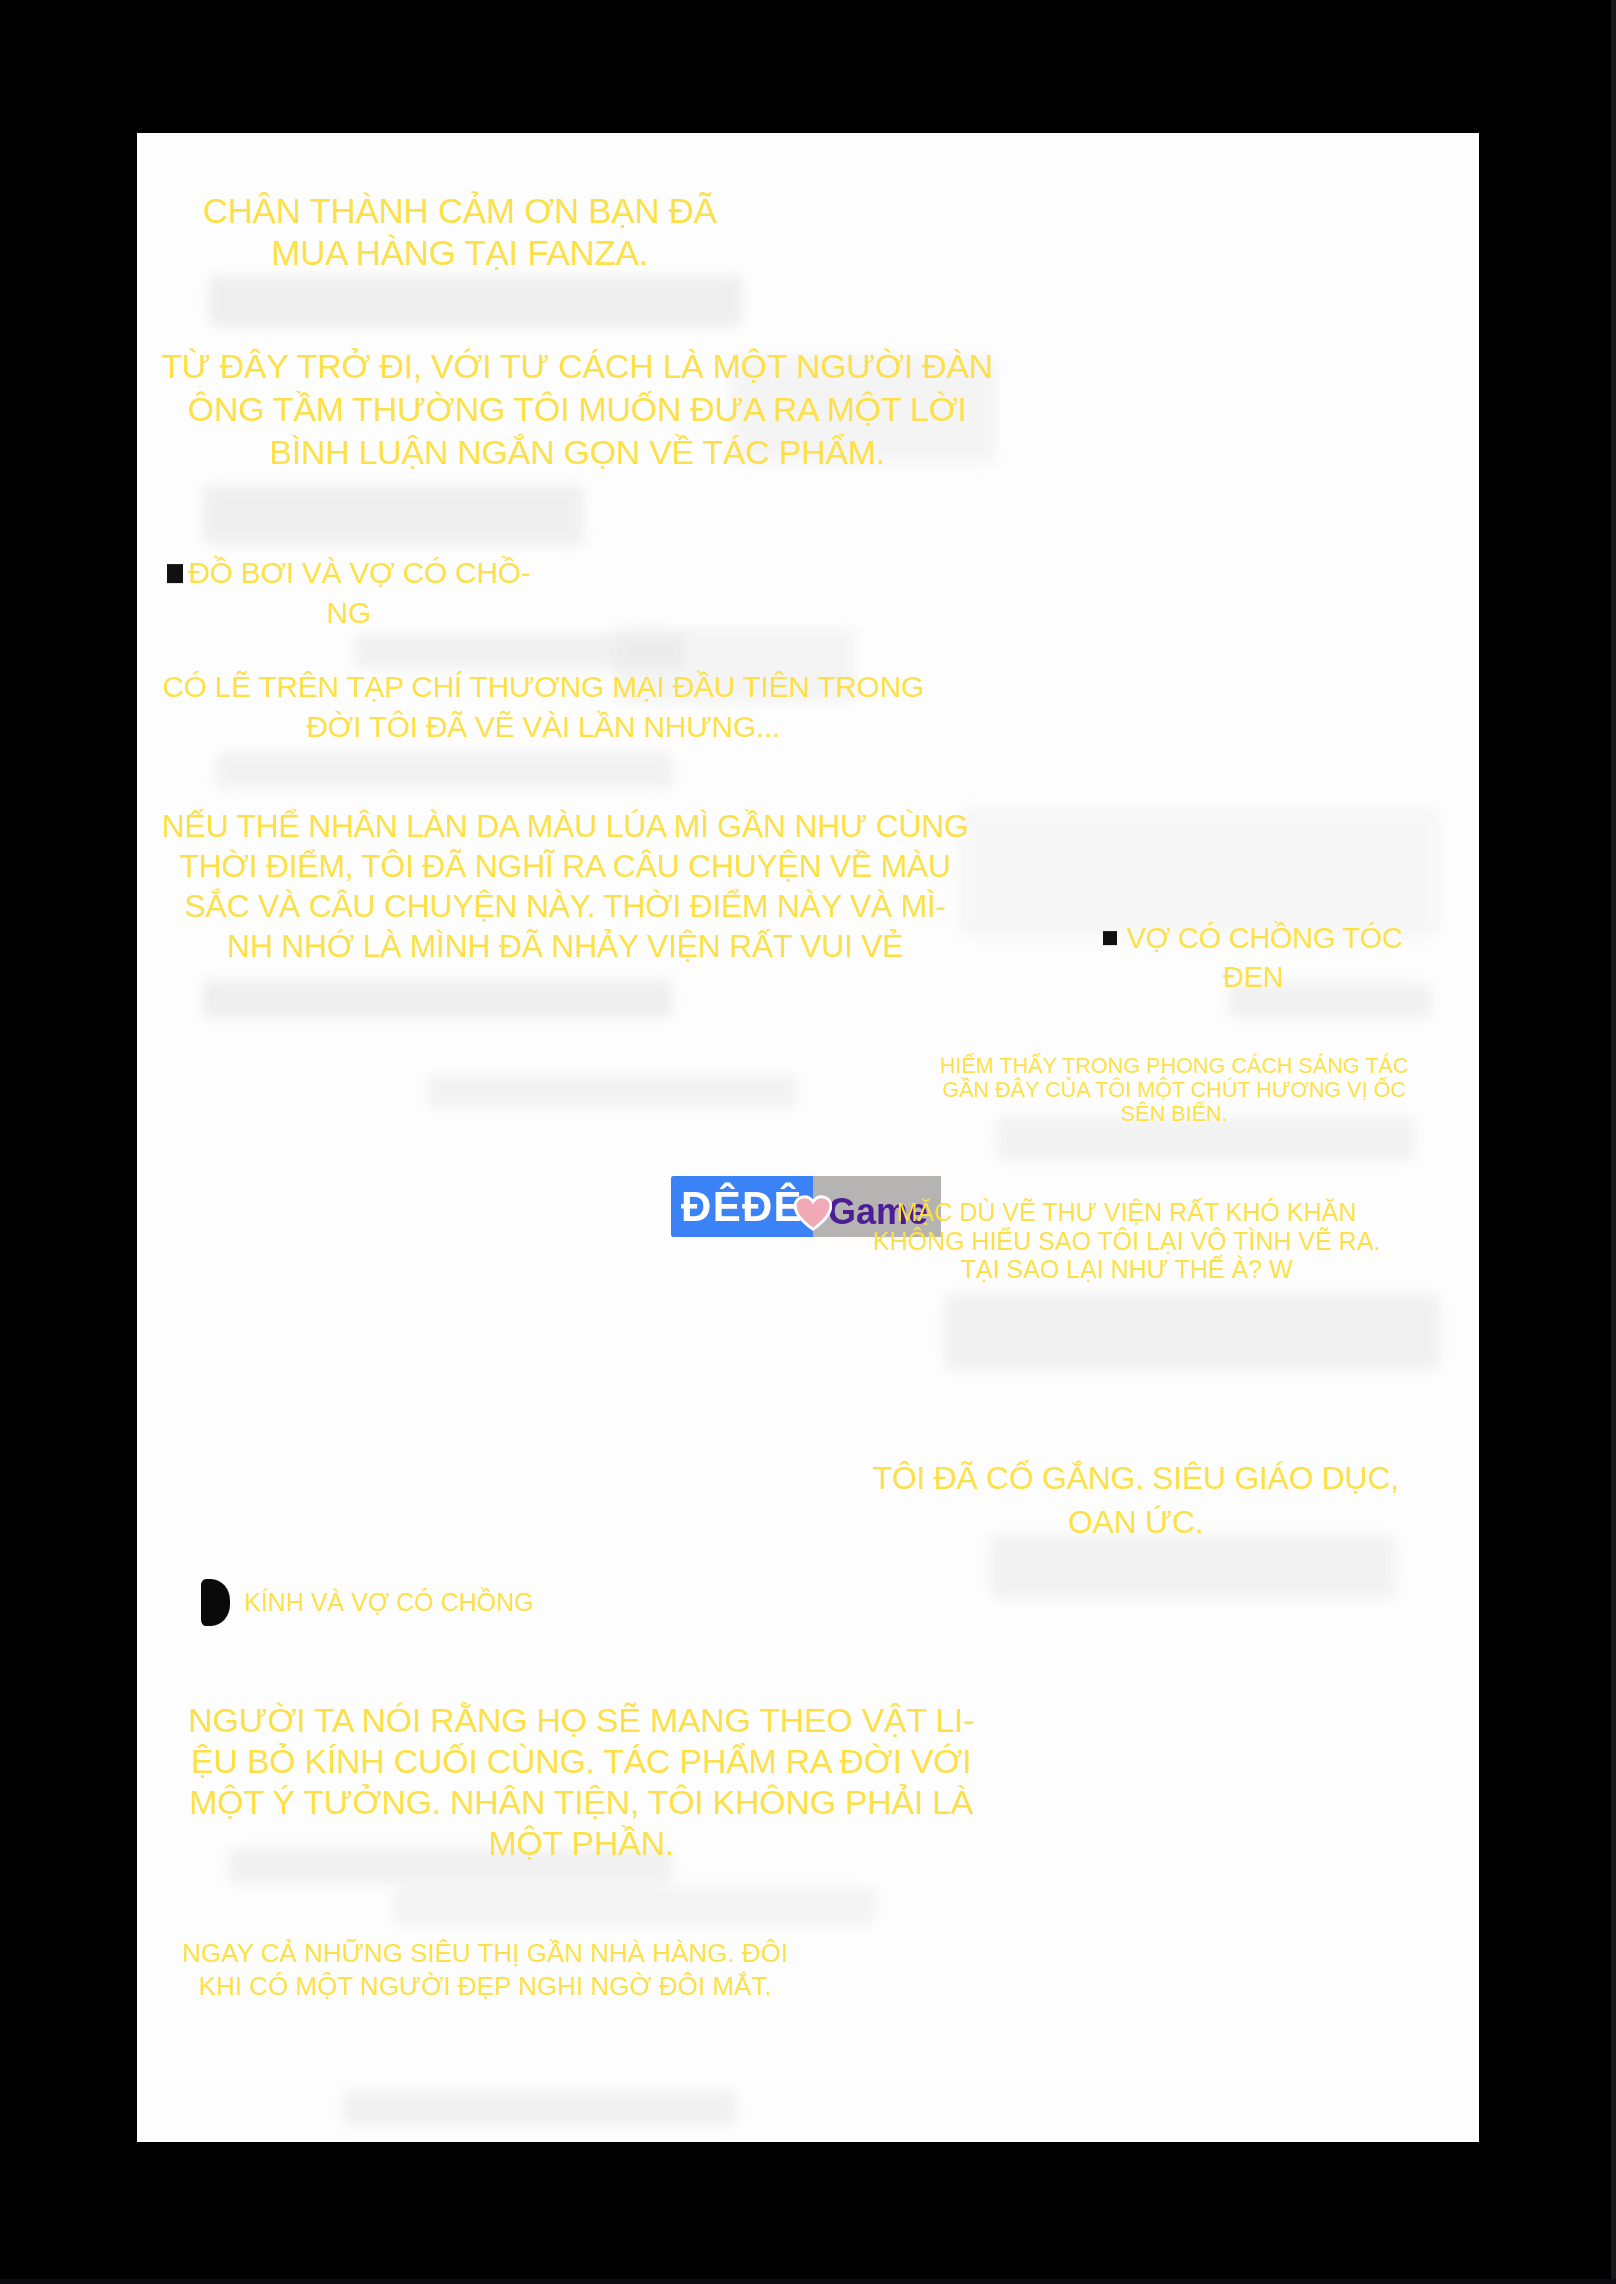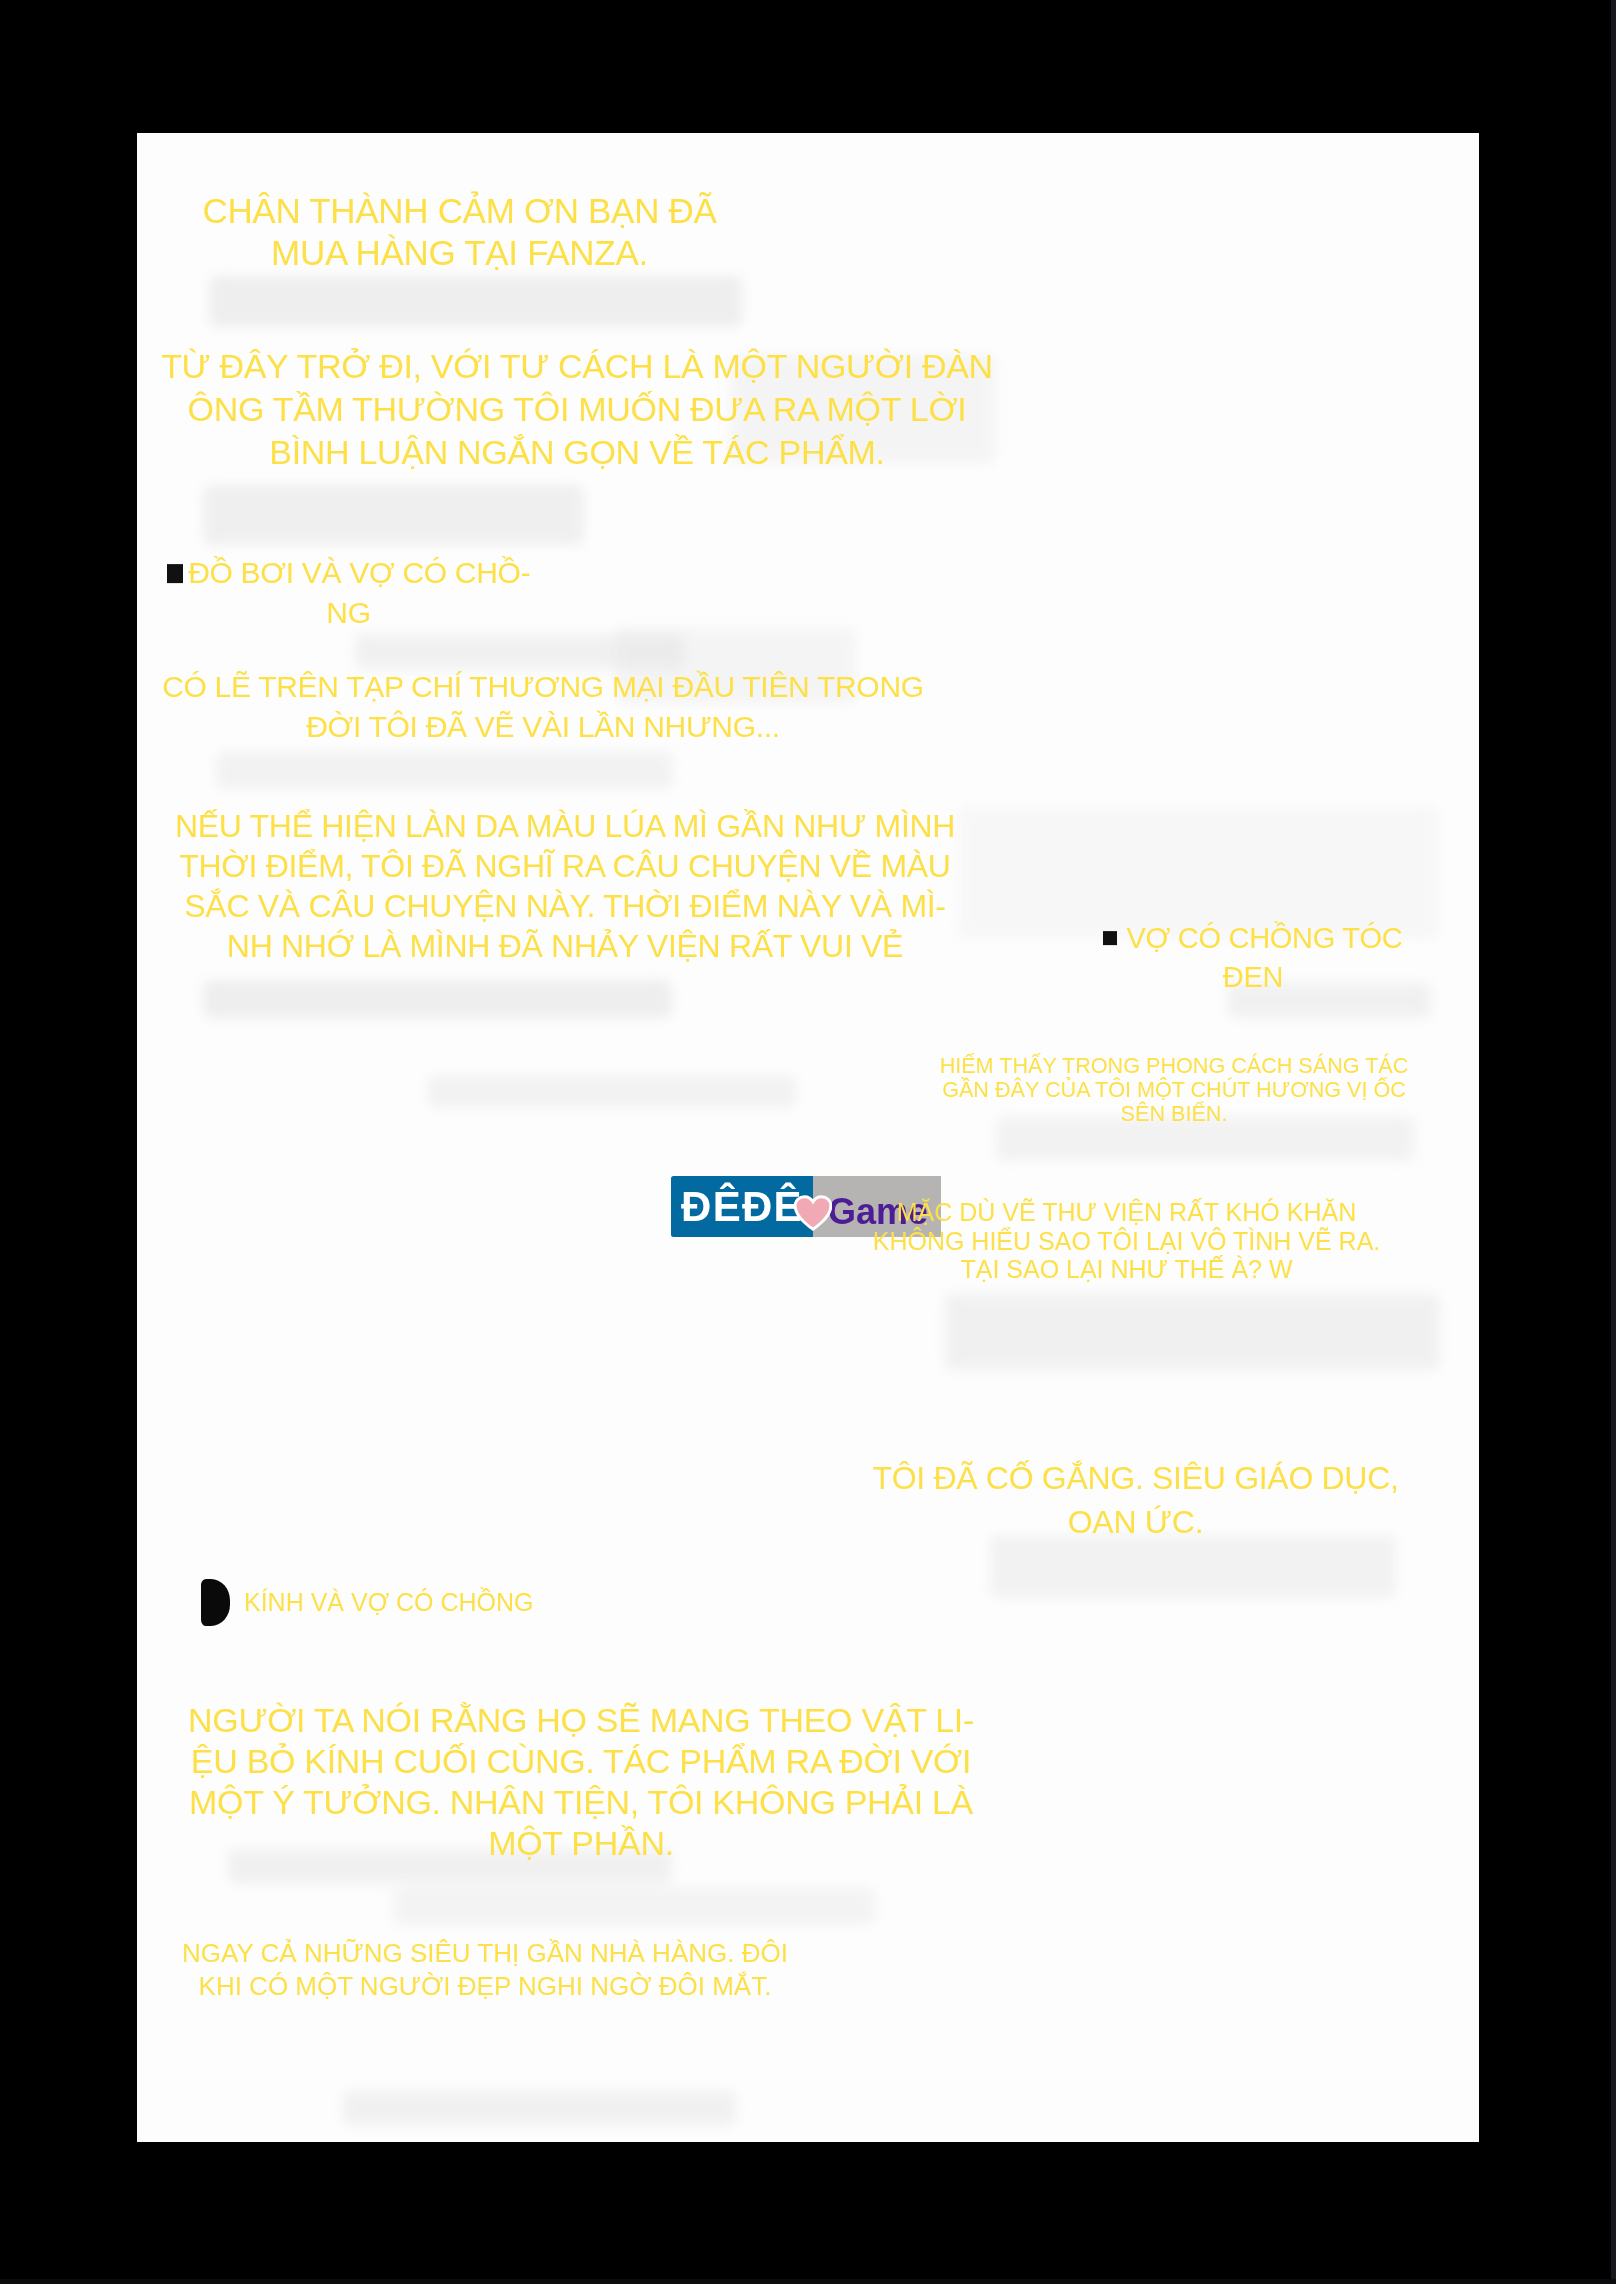--- a/index.html
+++ b/index.html
@@ -39,21 +39,21 @@
   <div class="ghost" style="left:1228px;top:983px;width:203px;height:35px;opacity:.45"></div>
   <div class="ghost" style="left:996px;top:1117px;width:419px;height:44px;opacity:.4"></div>
   <div class="ghost" style="left:945px;top:1294px;width:495px;height:76px;opacity:.45"></div>
   <div class="ghost" style="left:990px;top:1535px;width:406px;height:63px;opacity:.4"></div>
   <div class="ghost" style="left:228px;top:1849px;width:444px;height:35px;opacity:.45"></div>
   <div class="ghost" style="left:393px;top:1887px;width:482px;height:38px;opacity:.35"></div>
   <div class="ghost" style="left:343px;top:2091px;width:393px;height:35px;opacity:.45"></div>
   <div class="ghost" style="left:958px;top:806px;width:482px;height:133px;opacity:.2"></div>
 
   <div id="wm">
-    <div class="wm-left" style="background:#0369a1;">
+    <div class="wm-left" style="background:#3b82f6;">
         <span>ĐÊĐÊ</span>
       </div>
     <div class="wm-right" style="background:#b5b4b3;">
         <span>Game</span>
       </div>
   </div>
   <svg id="wm-heart" viewBox="0 0 34 31">
     <path d="M17 30 C17 30 1 20 1 9 C1 4.2 4.9 1 9.3 1 C12.5 1 15.4 2.8 17 5.4 C18.6 2.8 21.5 1 24.7 1 C29.1 1 33 4.2 33 9 C33 20 17 30 17 30 Z" fill="#f2a9b6" stroke="#ffffff" stroke-width="2.6"></path>
   </svg>
 
@@ -72,21 +72,21 @@
     <span class="ln"><span class="bullet" style="width:16.5px;height:19px;"></span><span>ĐỒ BƠI VÀ VỢ CÓ CHỒ-</span></span>
     <span class="ln">NG</span>
   </div>
 
   <div class="tb txt-layer" style="left:99px;top:667px;width:888px;font-size:30px;line-height:40px;">
     <span class="ln">CÓ LẼ TRÊN TẠP CHÍ THƯƠNG MẠI ĐẦU TIÊN TRONG</span>
     <span class="ln">ĐỜI TÔI ĐÃ VẼ VÀI LẦN NHƯNG...</span>
   </div>
 
   <div class="tb txt-layer" style="left:70px;top:806px;width:990px;font-size:32px;line-height:40px;">
-    <span class="ln">NẾU THỂ HIỆN LÀN DA MÀU LÚA MÌ GẦN NHƯ MÌNH</span>
+    <span class="ln">NẾU THỂ NHÂN LÀN DA MÀU LÚA MÌ GẦN NHƯ CÙNG</span>
     <span class="ln">THỜI ĐIỂM, TÔI ĐÃ NGHĨ RA CÂU CHUYỆN VỀ MÀU</span>
     <span class="ln">SẮC VÀ CÂU CHUYỆN NÀY. THỜI ĐIỂM NÀY VÀ MÌ-</span>
     <span class="ln">NH NHỚ LÀ MÌNH ĐÃ NHẢY VIỆN RẤT VUI VẺ</span>
   </div>
 
   <div class="tb txt-layer" style="left:1050px;top:919px;width:406px;font-size:29px;line-height:39px;">
     <span class="ln"><span class="bullet" style="width:14px;height:14px;margin-right:9px;"></span><span>VỢ CÓ CHỒNG TÓC</span></span>
     <span class="ln">ĐEN</span>
   </div>
 

